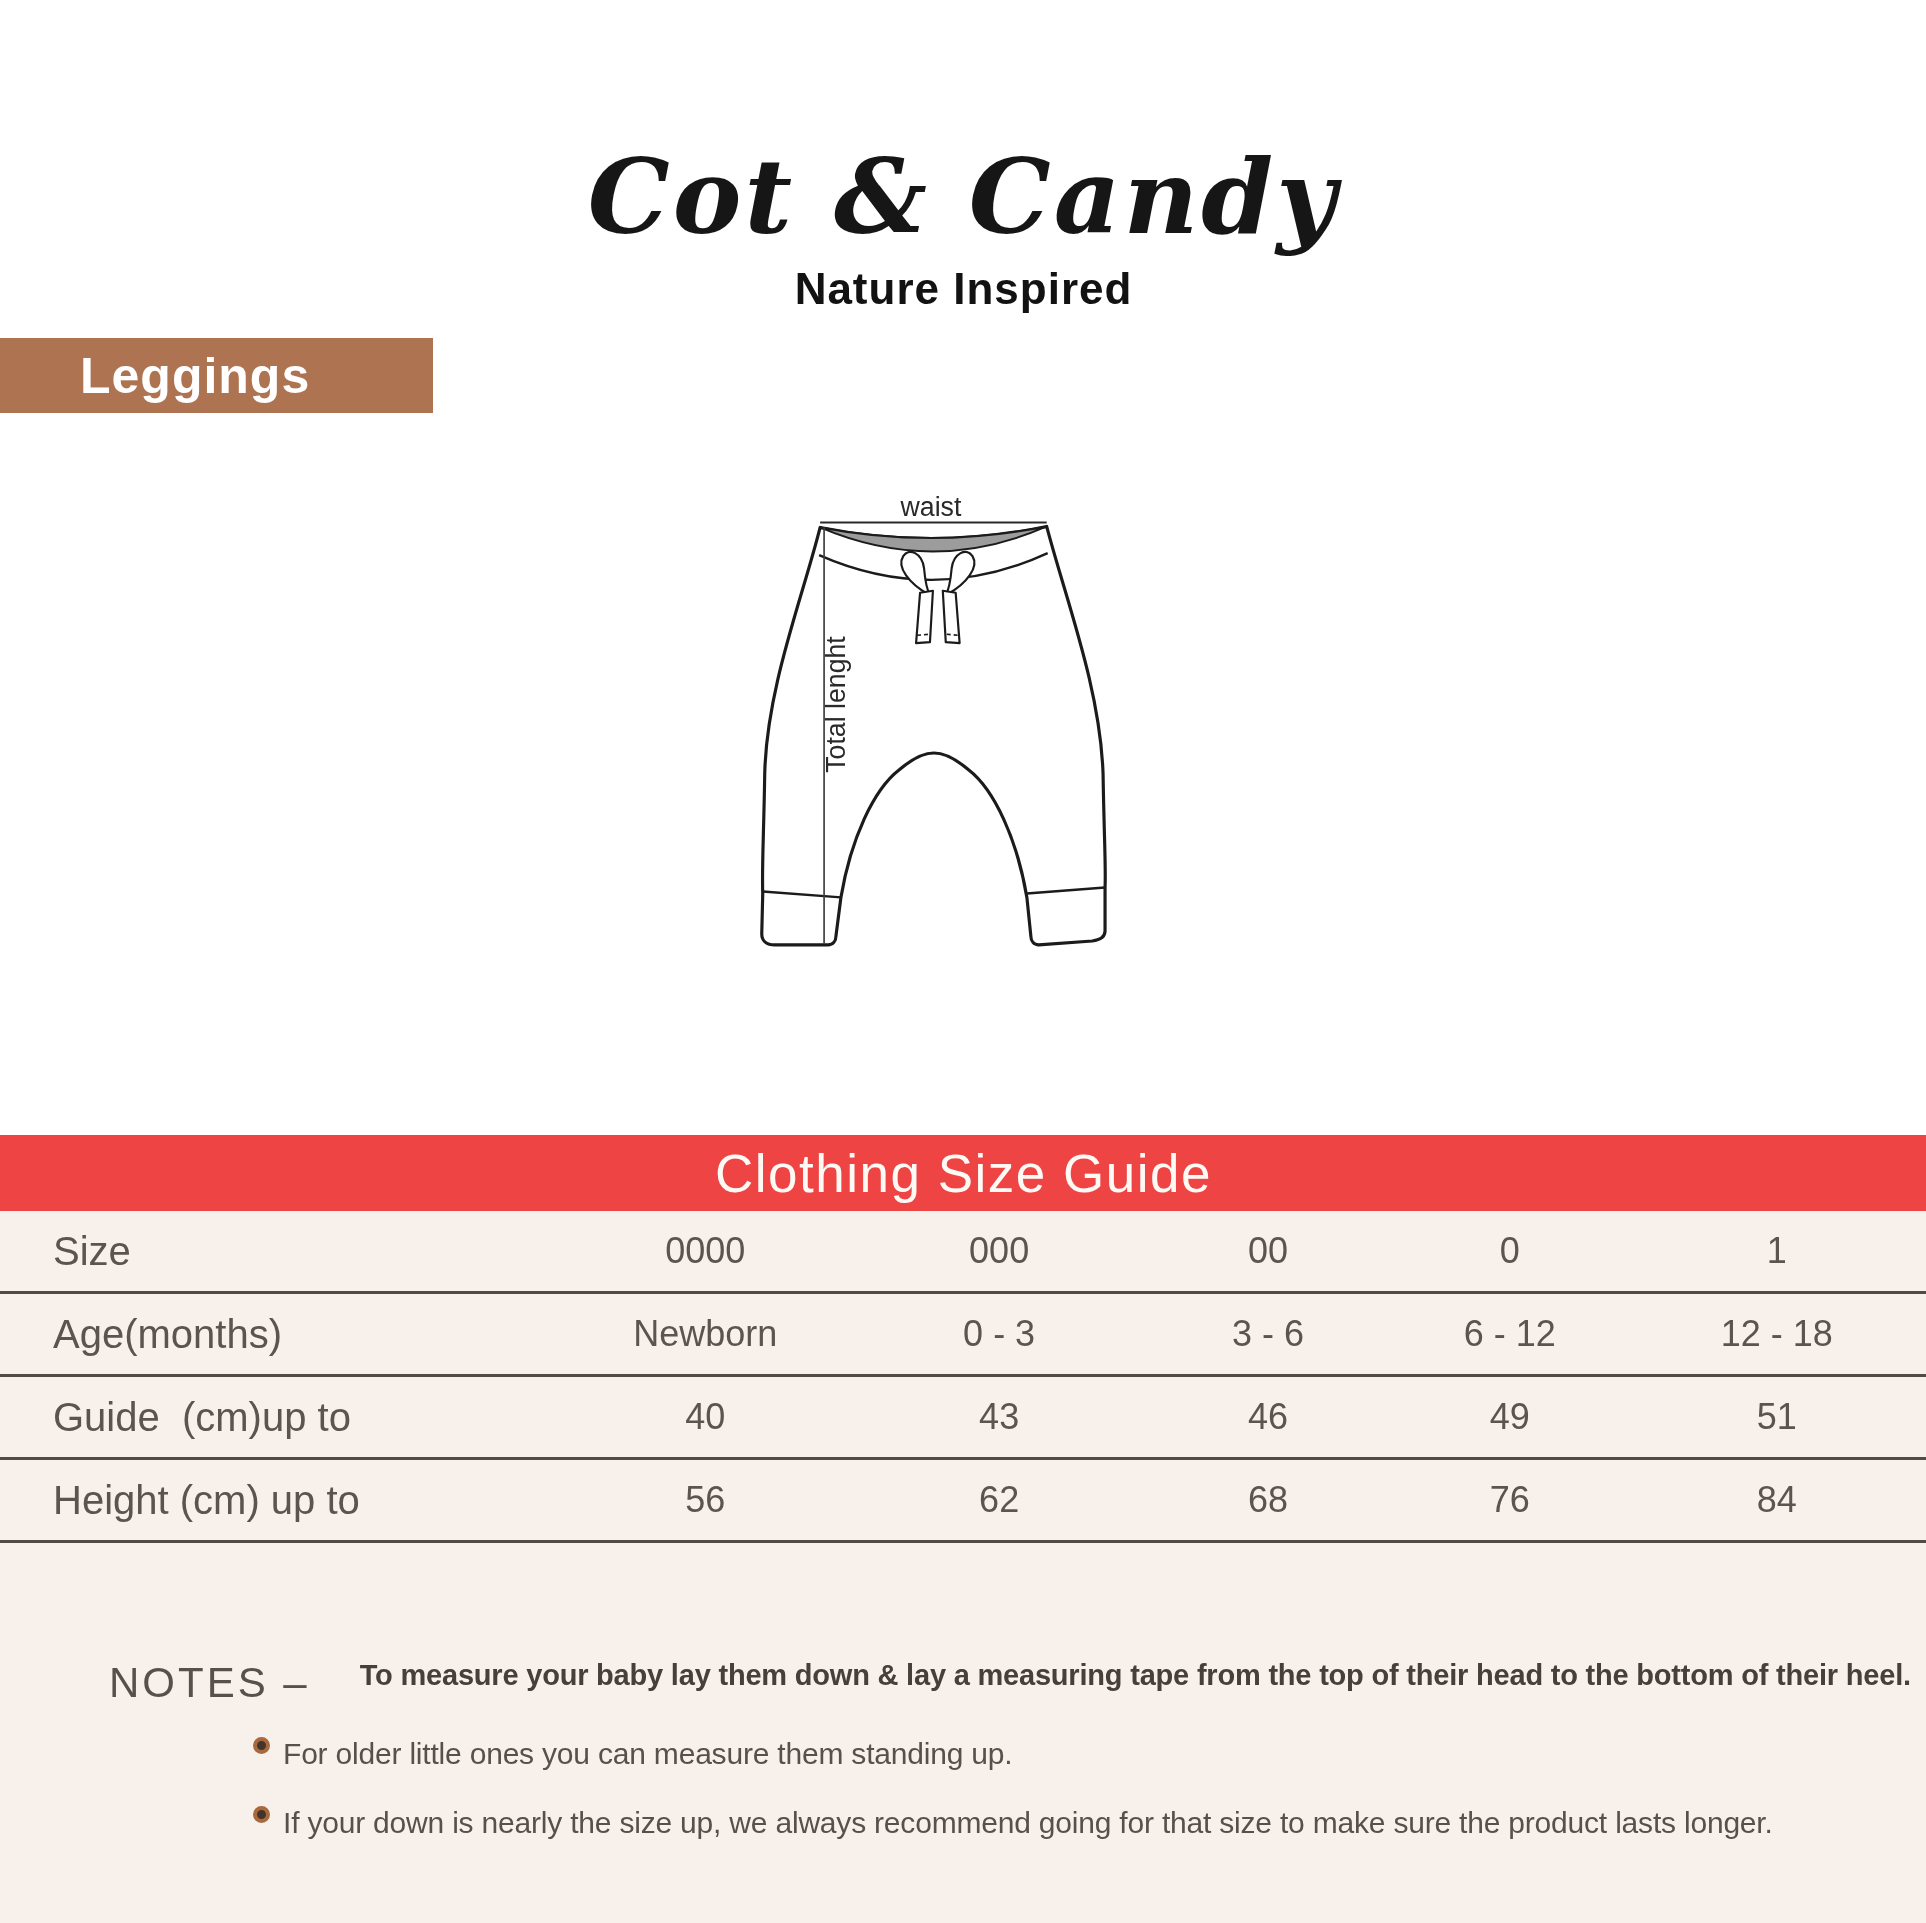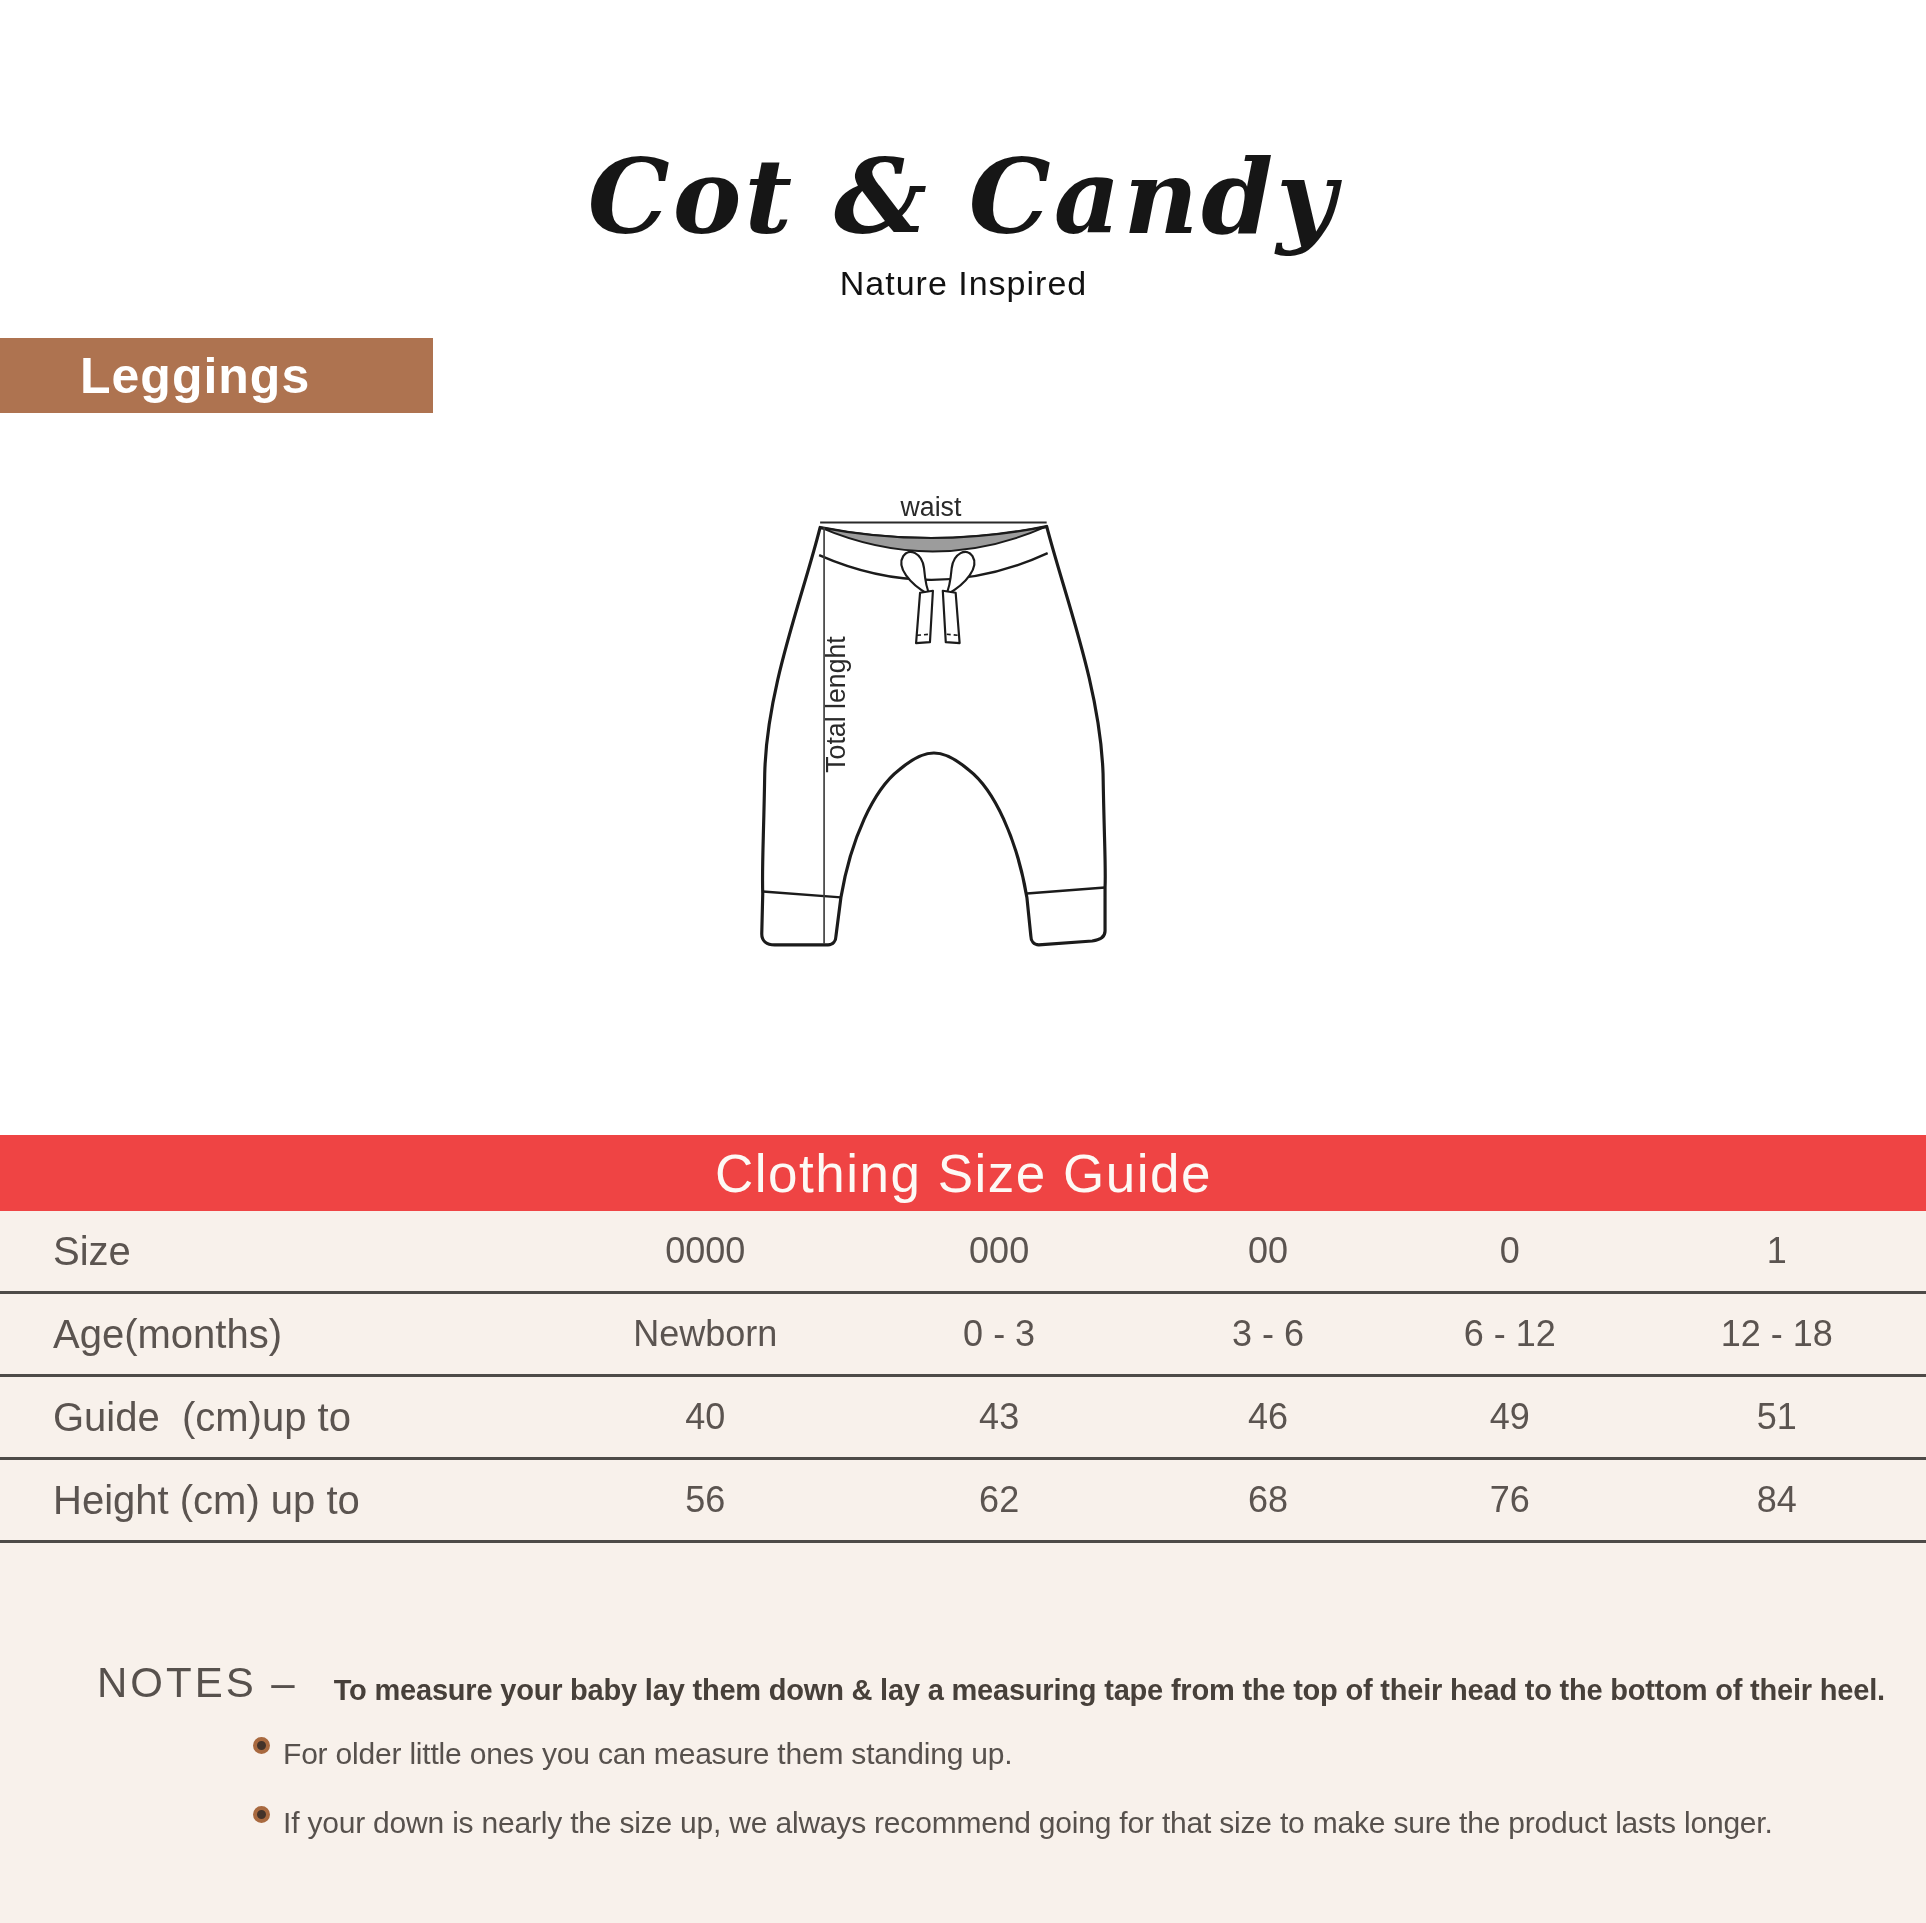--- a/index.html
+++ b/index.html
@@ -6,21 +6,21 @@
   .page{
     position:relative;width:1927px;height:1924px;background:#ffffff;
     font-family:"Liberation Sans",sans-serif;overflow:hidden;
   }
   
   .brand{position:absolute;top:127px;left:0;width:100%;text-align:center;}
   .brand-name{
     font-family:"DejaVu Serif",serif;font-style:italic;font-weight:600;
     font-size:103px;line-height:1.35;color:#161616;letter-spacing:3px;
   }
-  .brand-tagline{font-size:34px;color:#121212;letter-spacing:1px;margin-top:-2px;}
+  .brand-tagline{font-size:44px;color:#121212;letter-spacing:1px;margin-top:-2px;font-weight:bold;}
   
   .product-bar{
     position:absolute;top:338px;left:0;width:433px;height:75px;background:#ae7350;
     display:flex;align-items:center;padding-left:80px;box-sizing:border-box;
   }
   .product-bar span{color:#ffffff;font-size:50px;font-weight:600;letter-spacing:1px;}
   
   svg.diagram{position:absolute;top:475px;left:723px;width:495px;height:554px;}
   svg.diagram text{font-family:"Liberation Sans",sans-serif;fill:#2a2a2a;}
   
@@ -32,21 +32,21 @@
   
   .lower{position:absolute;top:1211px;left:0;width:100%;height:713px;background:#f8f1eb;}
   table.size-table{width:100%;border-collapse:collapse;table-layout:fixed;}
   table.size-table td{
     height:78px;vertical-align:middle;color:#5b5450;
     border-bottom:3px solid #4e4b48;
   }
   td.lbl{font-size:40px;padding-left:53px;white-space:pre;}
   td.val{font-size:36px;text-align:center;margin-top:35px;}
   
-  .notes-head{position:absolute;top:1659px;left:97px;display:flex;align-items:flex-end;gap:36px;}
+  .notes-head{position:absolute;top:1659px;left:109px;display:flex;align-items:flex-start;gap:50px;}
   .notes-label{font-size:42px;letter-spacing:3px;color:#57514d;}
   .notes-headline{
     font-size:29px;font-weight:700;color:#47403a;
     white-space:nowrap;letter-spacing:-0.2px;
   }
   .bullet{position:absolute;left:253px;display:flex;gap:13px;}
   .bullet-1{top:1737px;}
   .bullet-2{top:1806px;}
   .bullet .dot{
     width:9px;height:9px;border-radius:50%;flex:none;

